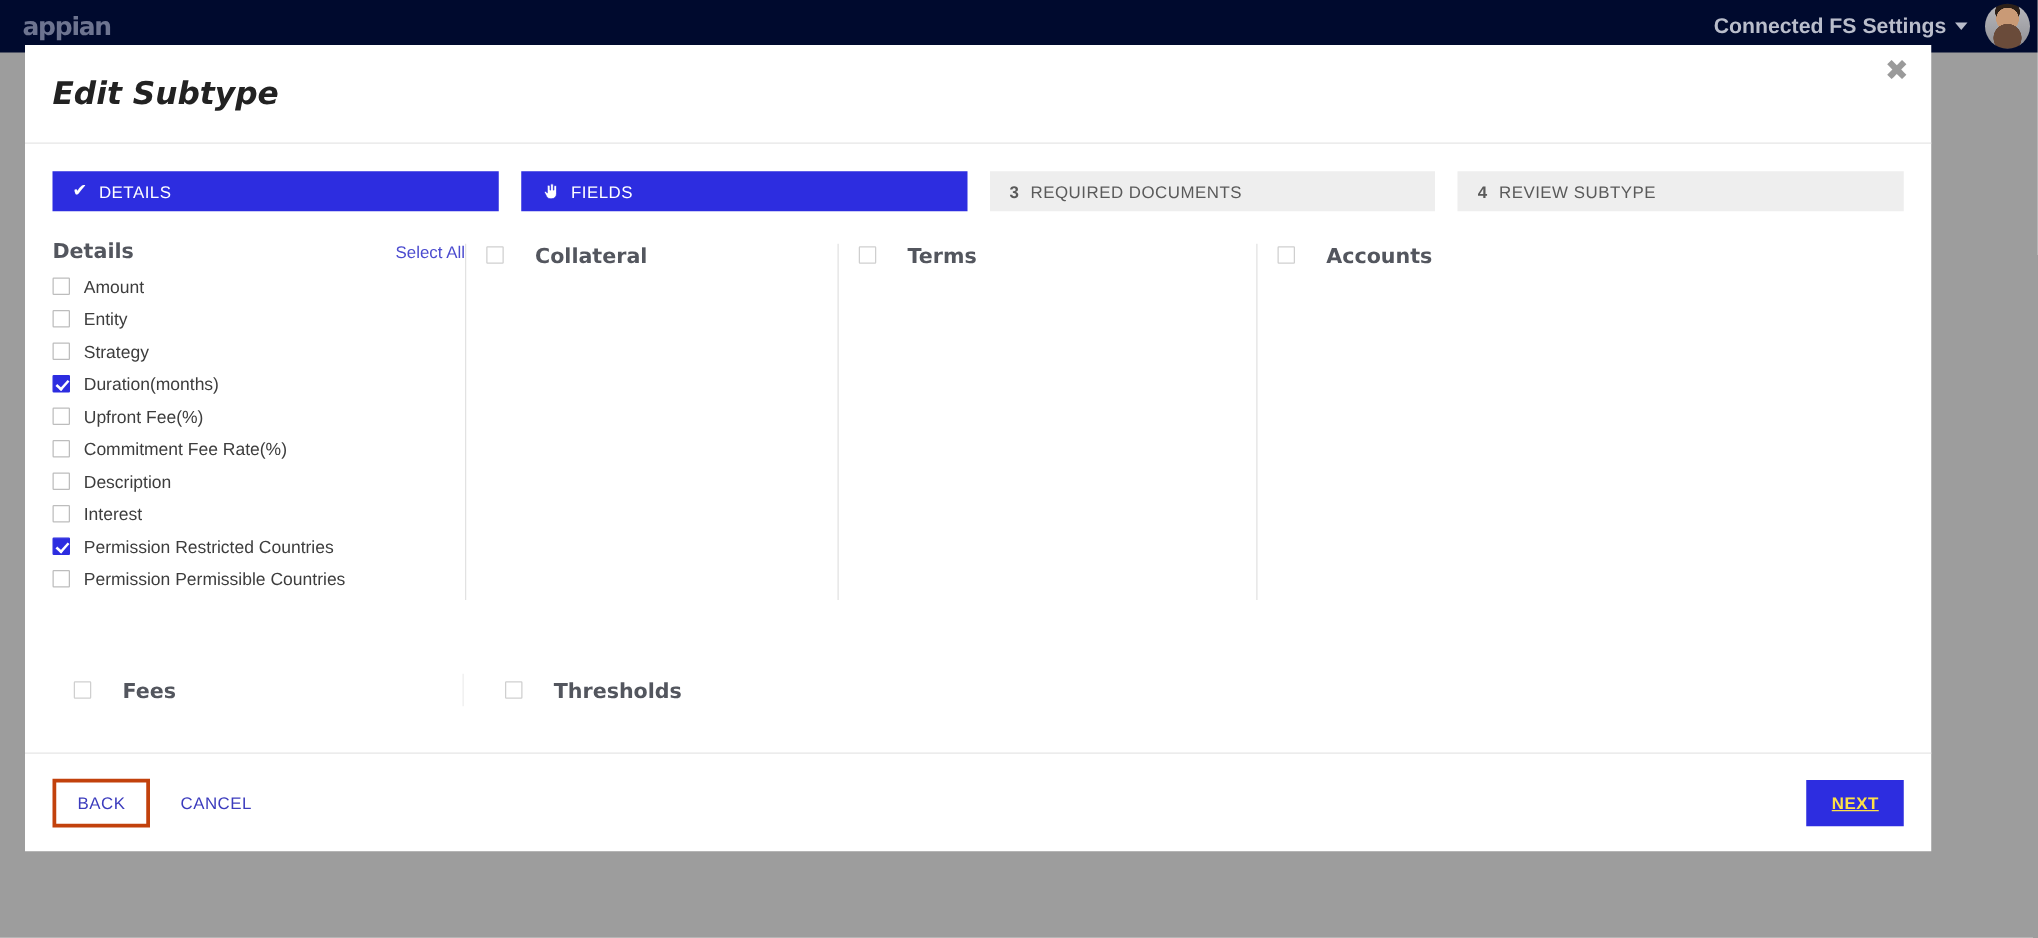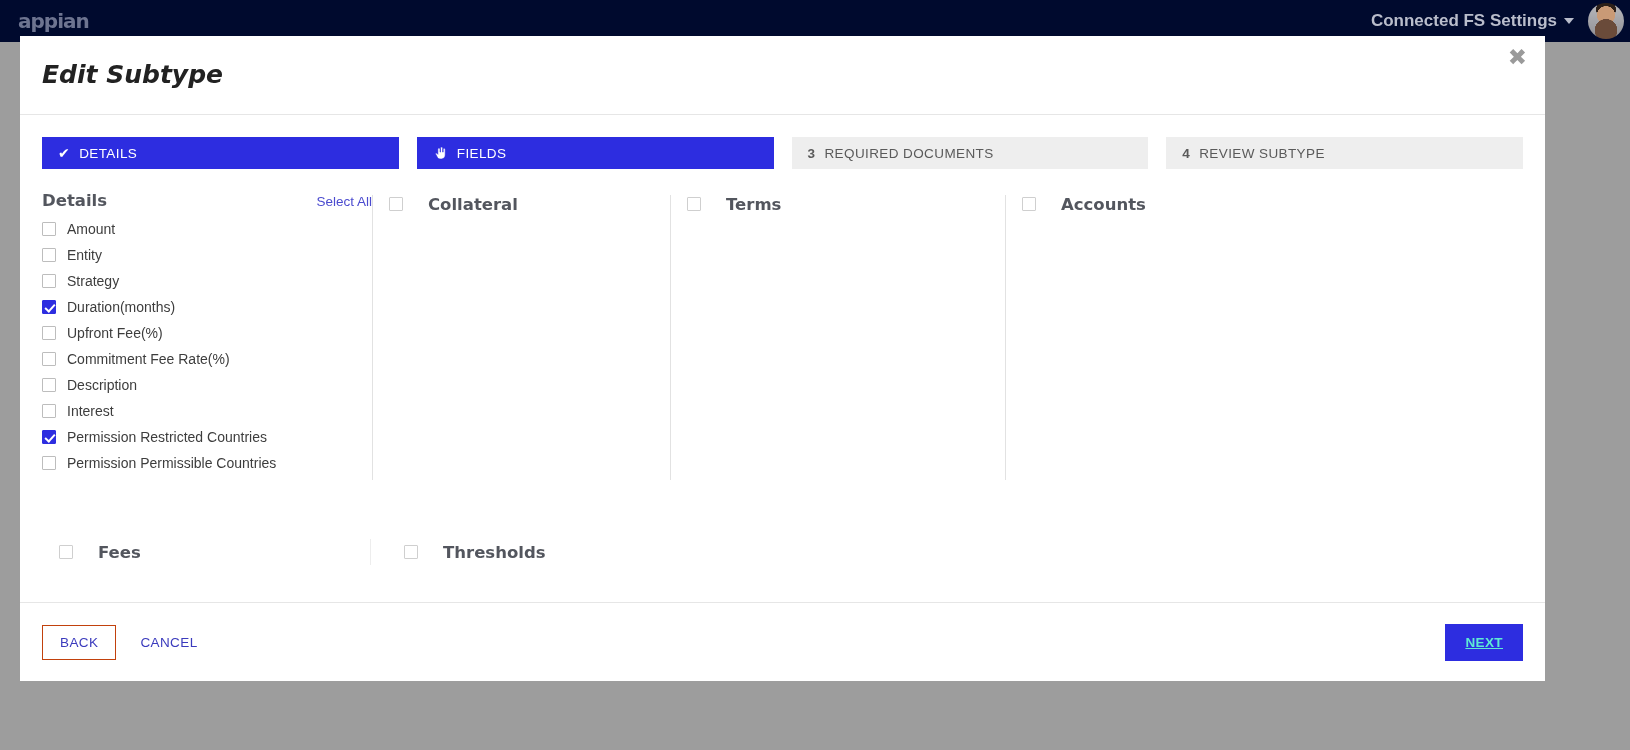--- a/index.html
+++ b/index.html
@@ -256,21 +256,21 @@
     background: #e6e6e6;
     width: 100%;
   }
   #footer {
     height: 78px;
     display: flex;
     align-items: center;
     padding: 0 22px;
   }
   #back-button {
-    border: 1px solid #c2410c;
+    border: 3px solid #c2410c;
     color: #3b3bbd;
     background: #fff;
     font-size: 13.5px;
     letter-spacing: .4px;
     padding: 9px 17px;
     cursor: pointer;
     font-family: "Liberation Sans", sans-serif;
   }
   #cancel-button {
     color: #3b3bbd;
@@ -279,21 +279,21 @@
     font-size: 13.5px;
     letter-spacing: .4px;
     padding: 9px 16px;
     margin-left: 8px;
     cursor: pointer;
     font-family: "Liberation Sans", sans-serif;
   }
   #next-button {
     margin-left: auto;
     background: #2d2de0;
-    color: #5eead4;
+    color: #fde047;
     border: none;
     font-size: 13.5px;
     font-weight: 700;
     letter-spacing: .4px;
     padding: 11px 20px;
     cursor: pointer;
     font-family: "Liberation Sans", sans-serif;
     text-decoration: underline;
   }
 </style>

